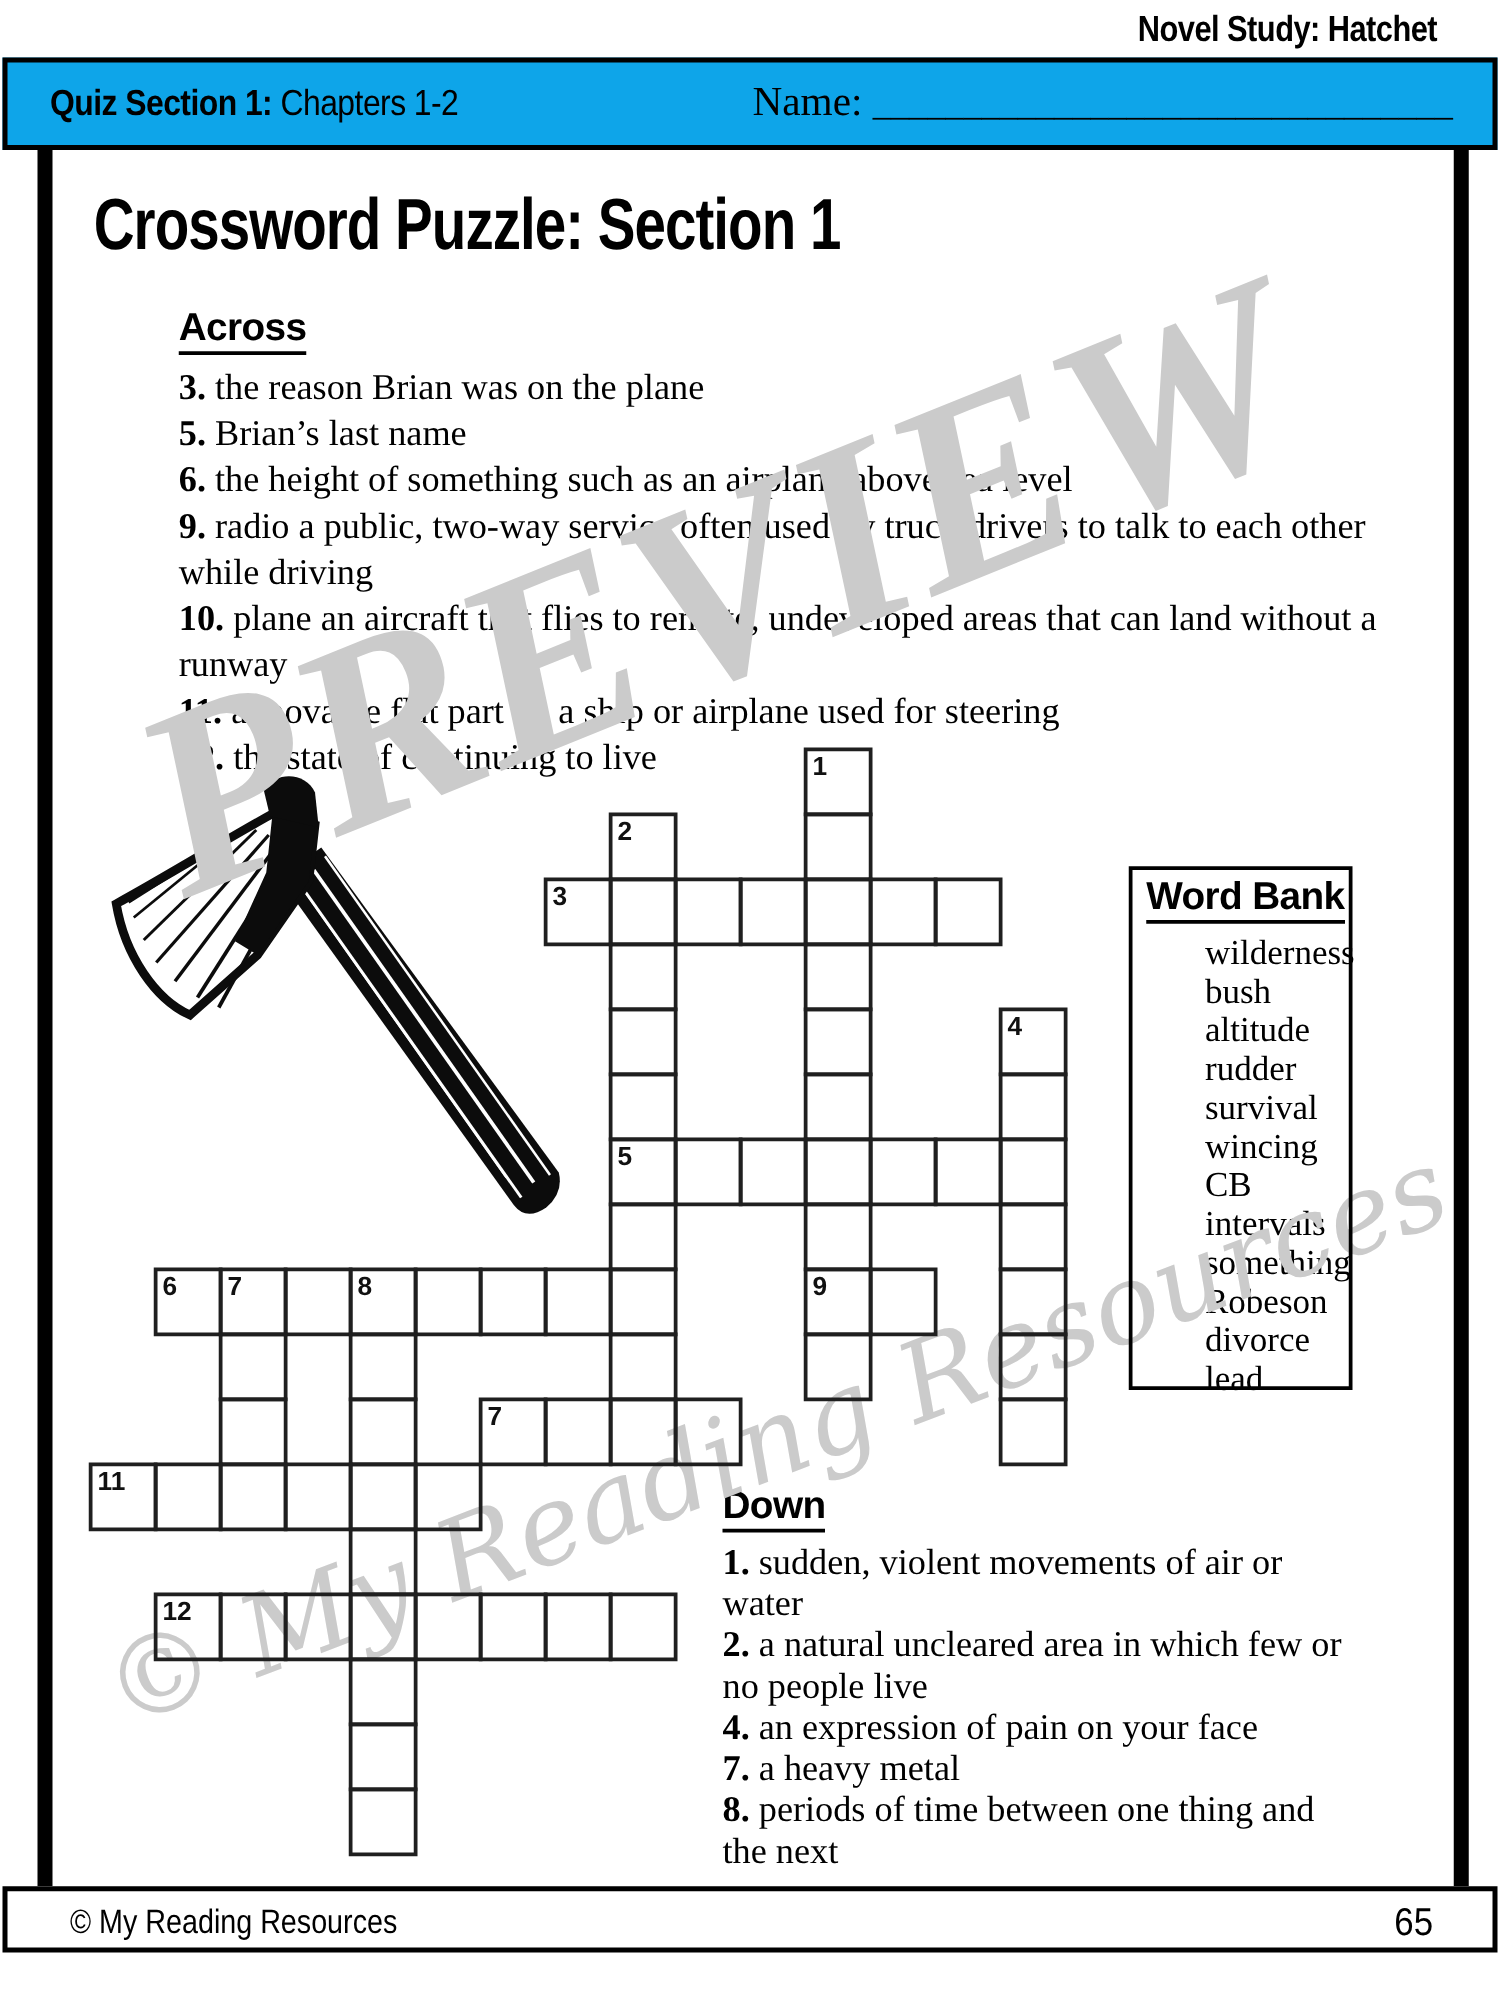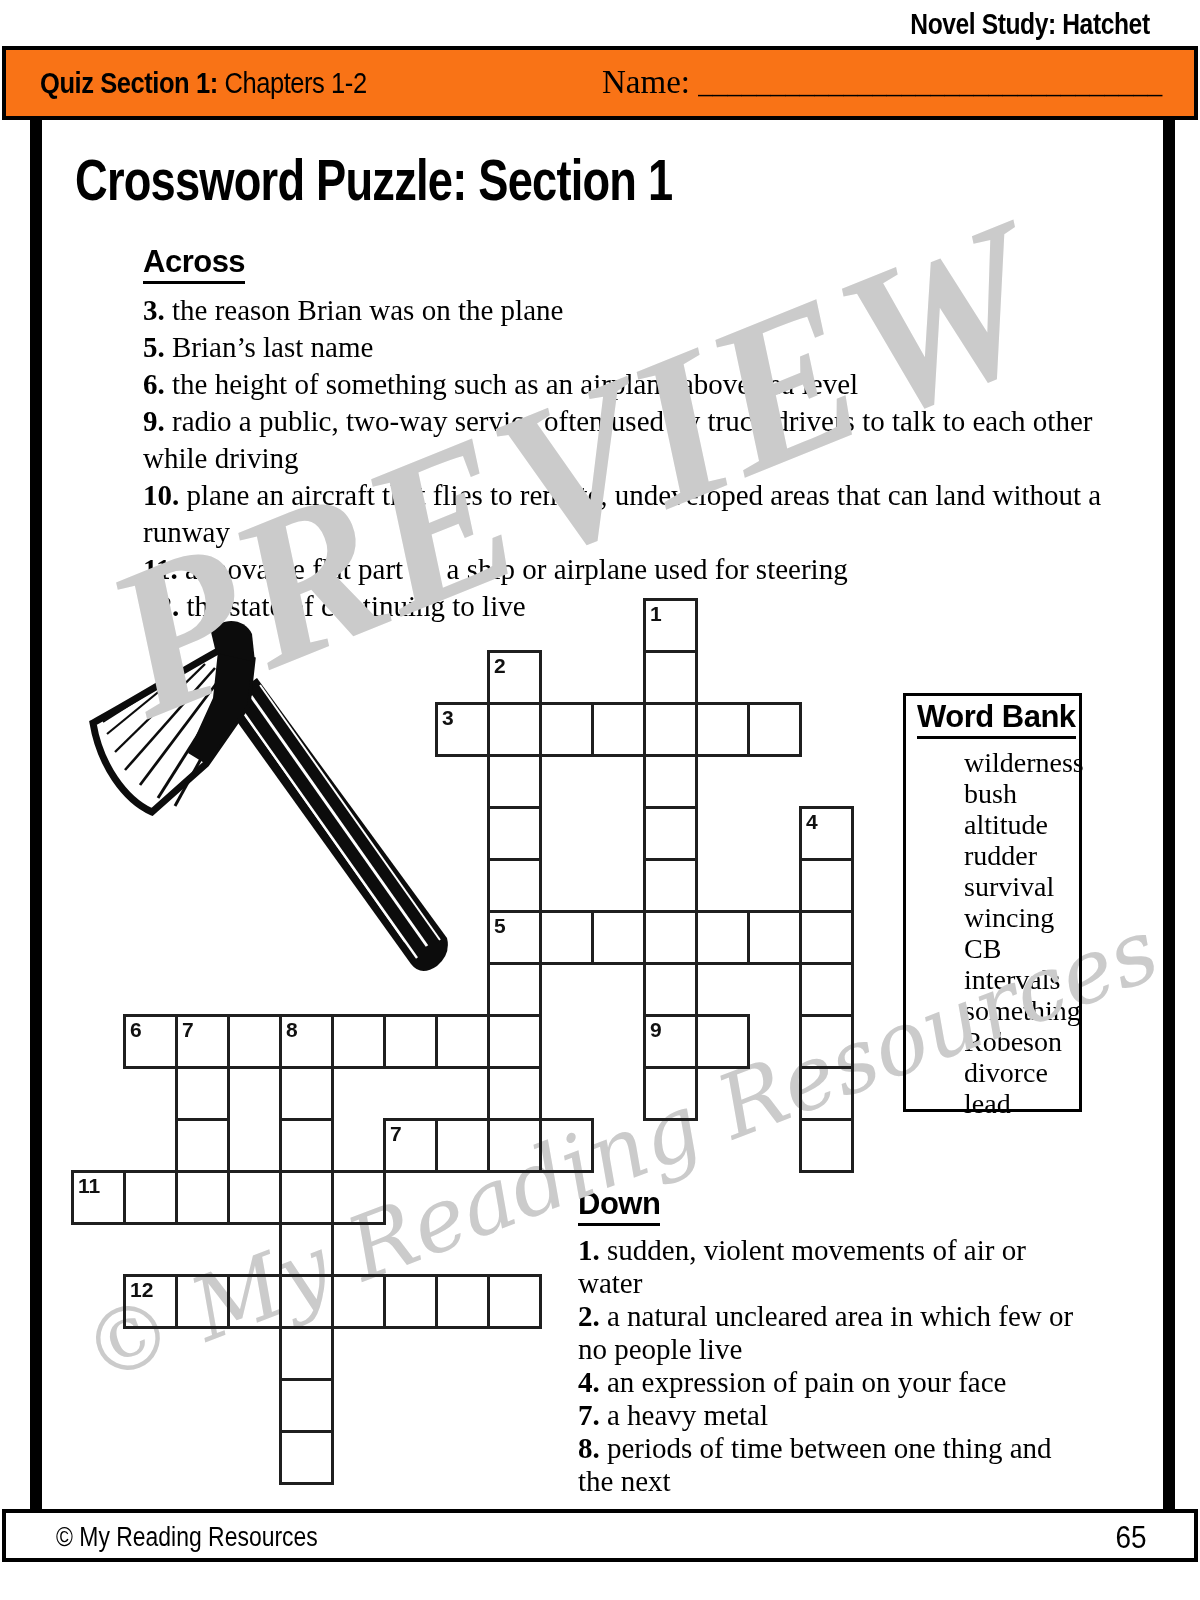--- a/index.html
+++ b/index.html
@@ -11,21 +11,21 @@
   .abs { position:absolute; }
 
   
   .top-label {
     top:8px; right:50px; font-size:29px; font-weight:bold;
     transform:scaleX(0.85); transform-origin:right center; letter-spacing:-0.5px;
     z-index:3;
   }
   .header-box {
     left:2px; top:46px; width:1188px; height:66px;
-    border:4px solid #000; background:#f97316; z-index:3;
+    border:4px solid #000; background:#0ea5e9; z-index:3;
   }
   .hdr-left { position:absolute; left:34px; top:17px; font-size:29px;
     transform:scaleX(0.88); transform-origin:left center; letter-spacing:-0.5px; white-space:nowrap; }
   .hdr-left .b { font-weight:bold; }
   .name-row { position:absolute; left:596px; top:14px; white-space:nowrap;
     font-family:"Liberation Serif", serif; font-size:33px;text-align:center; }
   .name-line { font-size:29px; letter-spacing:0; }
 
   
   .side-bar { top:116px; width:12px; height:1393px; background:#000; z-index:3; }

